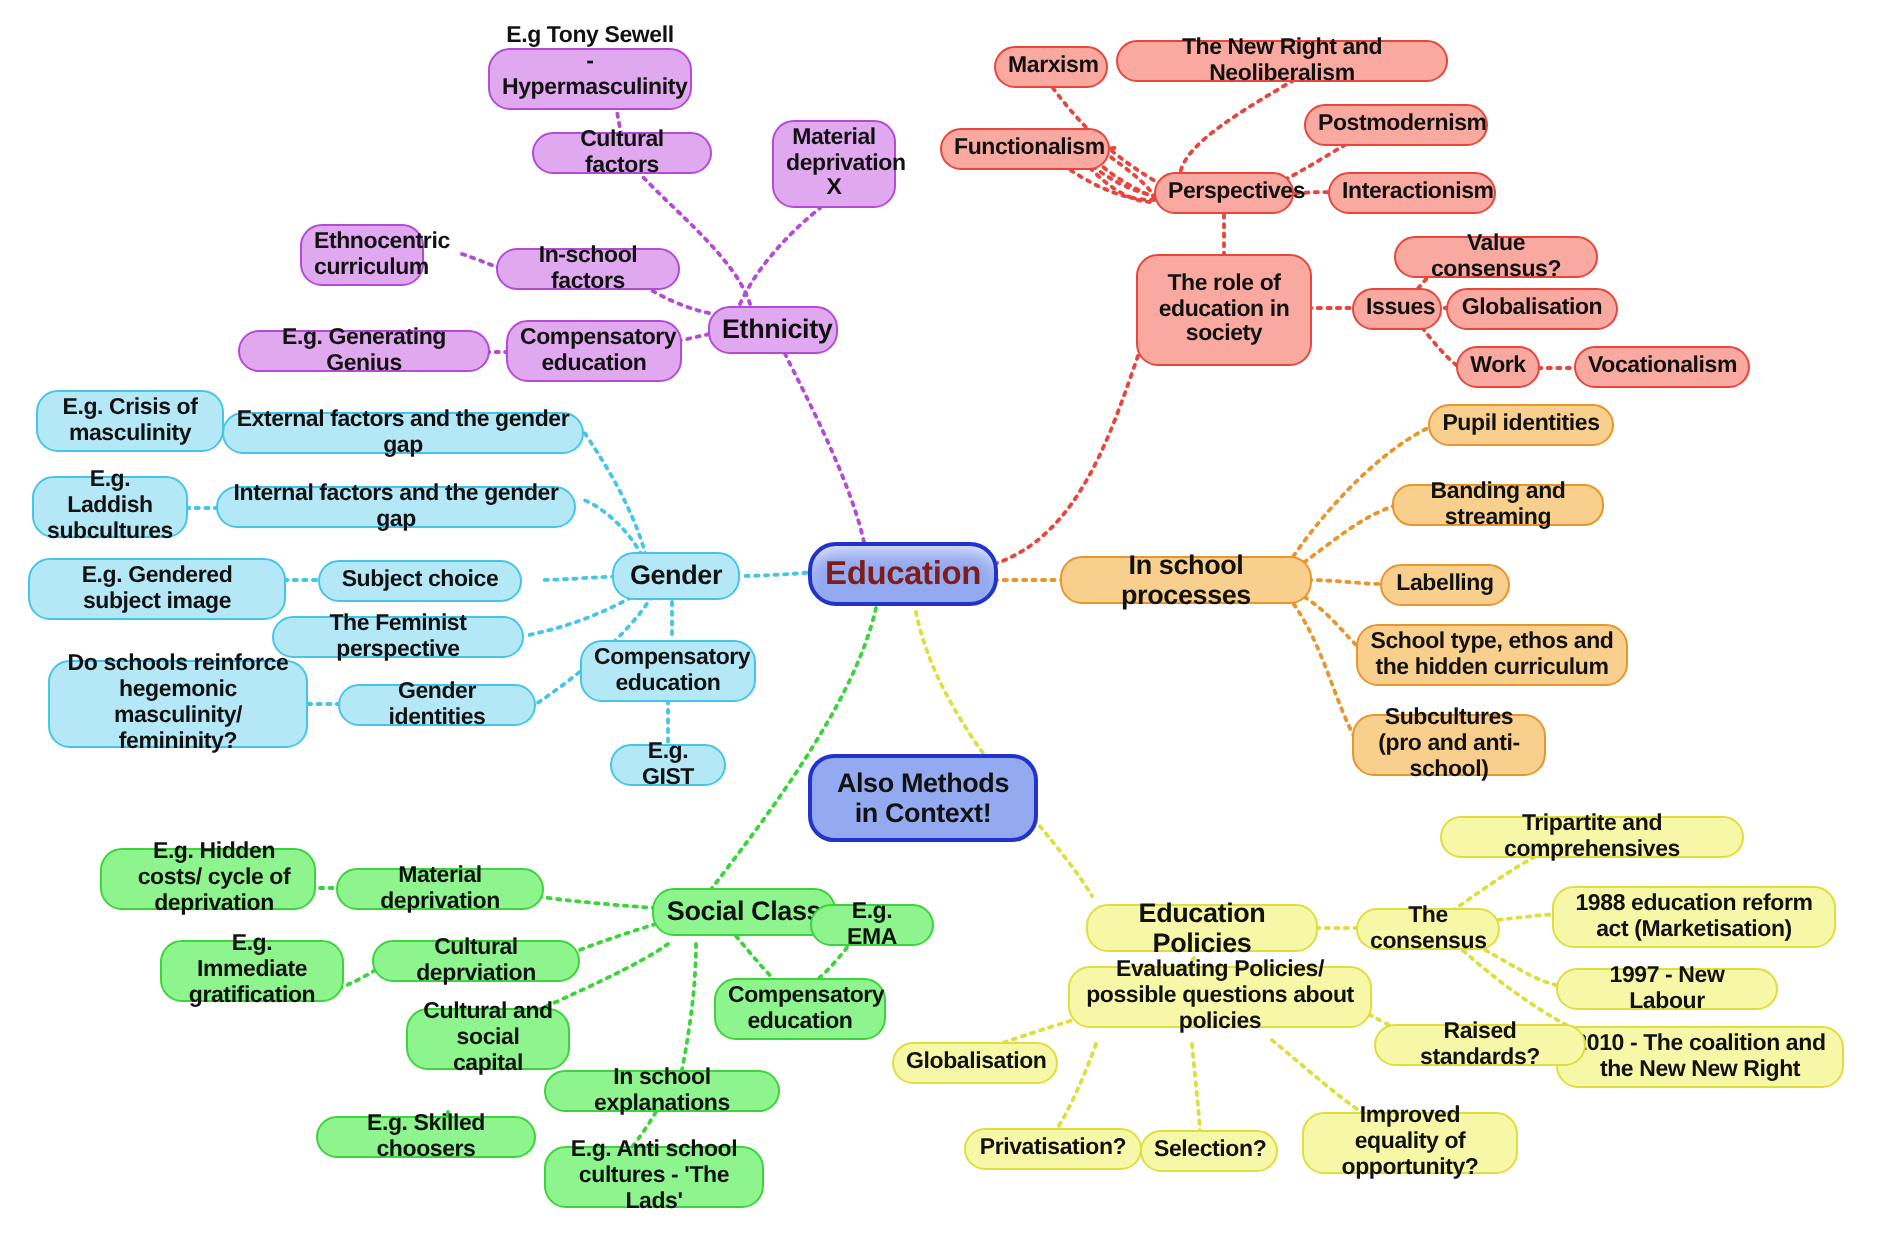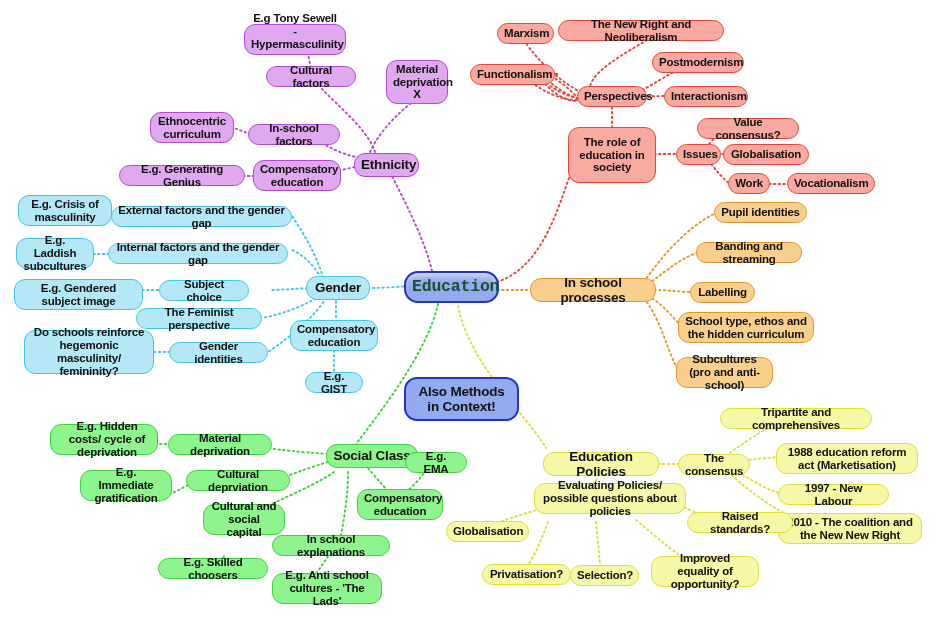--- a/index.html
+++ b/index.html
@@ -15,22 +15,22 @@
     border-width:1.4px;border-style:solid;
     font-weight:bold;
     color:#111;
     line-height:1.12;
     padding:3px 6px;
     letter-spacing:-0.2px;
     z-index:3;
   }
   .node span{display:block;width:100%;}
   
-  .c-center{background:#93a9f0;border-color:#2233cc;color:#14532d;border-width:2px;border-radius:14px;
-            box-shadow:inset 0 7px 10px -6px rgba(255,255,255,.95);font-family:Liberation Mono, monospace;}
+  .c-center{background:#93a9f0;border-color:#2233cc;color:#7f1d1d;border-width:2px;border-radius:14px;
+            box-shadow:inset 0 7px 10px -6px rgba(255,255,255,.95);}
   .c-red   {background:#f9a9a0;border-color:#e8453c;}
   .c-purple{background:#e0a9ef;border-color:#b44ad6;}
   .c-blue  {background:#b4e8f7;border-color:#45c6e8;}
   .c-orange{background:#f9cf8e;border-color:#e8962b;}
   .c-green {background:#8ef58e;border-color:#3bd43b;}
   .c-yellow{background:#f7f7a8;border-color:#dede3c;}
   .c-methods{background:#93a9f0;border-color:#2233cc;border-width:2px;border-radius:13px;text-align:center;}
   .sz-xl{font-size:16.5px;}
   .sz-lg{font-size:13.5px;}
   .sz-md{font-size:11.5px;}
@@ -181,21 +181,21 @@
   </div>
   <div class="node c-purple sz-md" style="left:244px;top:24px;width:102px;height:31px;align-items:flex-end;">
     <span>E.g Tony Sewell - Hypermasculinity</span>
   </div>
   <div class="node c-purple sz-md" style="left:386px;top:60px;width:62px;height:44px;">
     <span>Material deprivation X</span>
   </div>
   <div class="node c-purple sz-md" style="left:248px;top:124px;width:92px;height:21px;">
     <span>In-school factors</span>
   </div>
-  <div class="node c-purple sz-md" style="left:150px;top:112px;width:84px;height:31px;">
+  <div class="node c-purple sz-md" style="left:150px;top:112px;width:62px;height:31px;">
     <span>Ethnocentric curriculum</span>
   </div>
   <div class="node c-purple sz-md" style="left:253px;top:160px;width:88px;height:31px;">
     <span>Compensatory education</span>
   </div>
   <div class="node c-purple sz-md" style="left:119px;top:165px;width:126px;height:21px;">
     <span>E.g. Generating Genius</span>
   </div>
 
   <div class="node c-blue sz-lg" style="left:306px;top:276px;width:64px;height:24px;">
@@ -206,21 +206,21 @@
   </div>
   <div class="node c-blue sz-md" style="left:18px;top:195px;width:94px;height:31px;">
     <span>E.g. Crisis of masculinity</span>
   </div>
   <div class="node c-blue sz-md" style="left:108px;top:243px;width:180px;height:21px;">
     <span>Internal factors and the gender gap</span>
   </div>
   <div class="node c-blue sz-md" style="left:16px;top:238px;width:78px;height:31px;">
     <span>E.g. Laddish subcultures</span>
   </div>
-  <div class="node c-blue sz-md" style="left:159px;top:280px;width:90px;height:21px;align-items:center;">
+  <div class="node c-blue sz-md" style="left:159px;top:280px;width:102px;height:21px;align-items:center;">
     <span>Subject choice</span>
   </div>
   <div class="node c-blue sz-md" style="left:14px;top:279px;width:129px;height:31px;align-items:center;">
     <span>E.g. Gendered subject image</span>
   </div>
   <div class="node c-blue sz-md" style="left:136px;top:308px;width:126px;height:21px;">
     <span>The Feminist perspective</span>
   </div>
   <div class="node c-blue sz-md" style="left:169px;top:342px;width:99px;height:21px;">
     <span>Gender identities</span>

